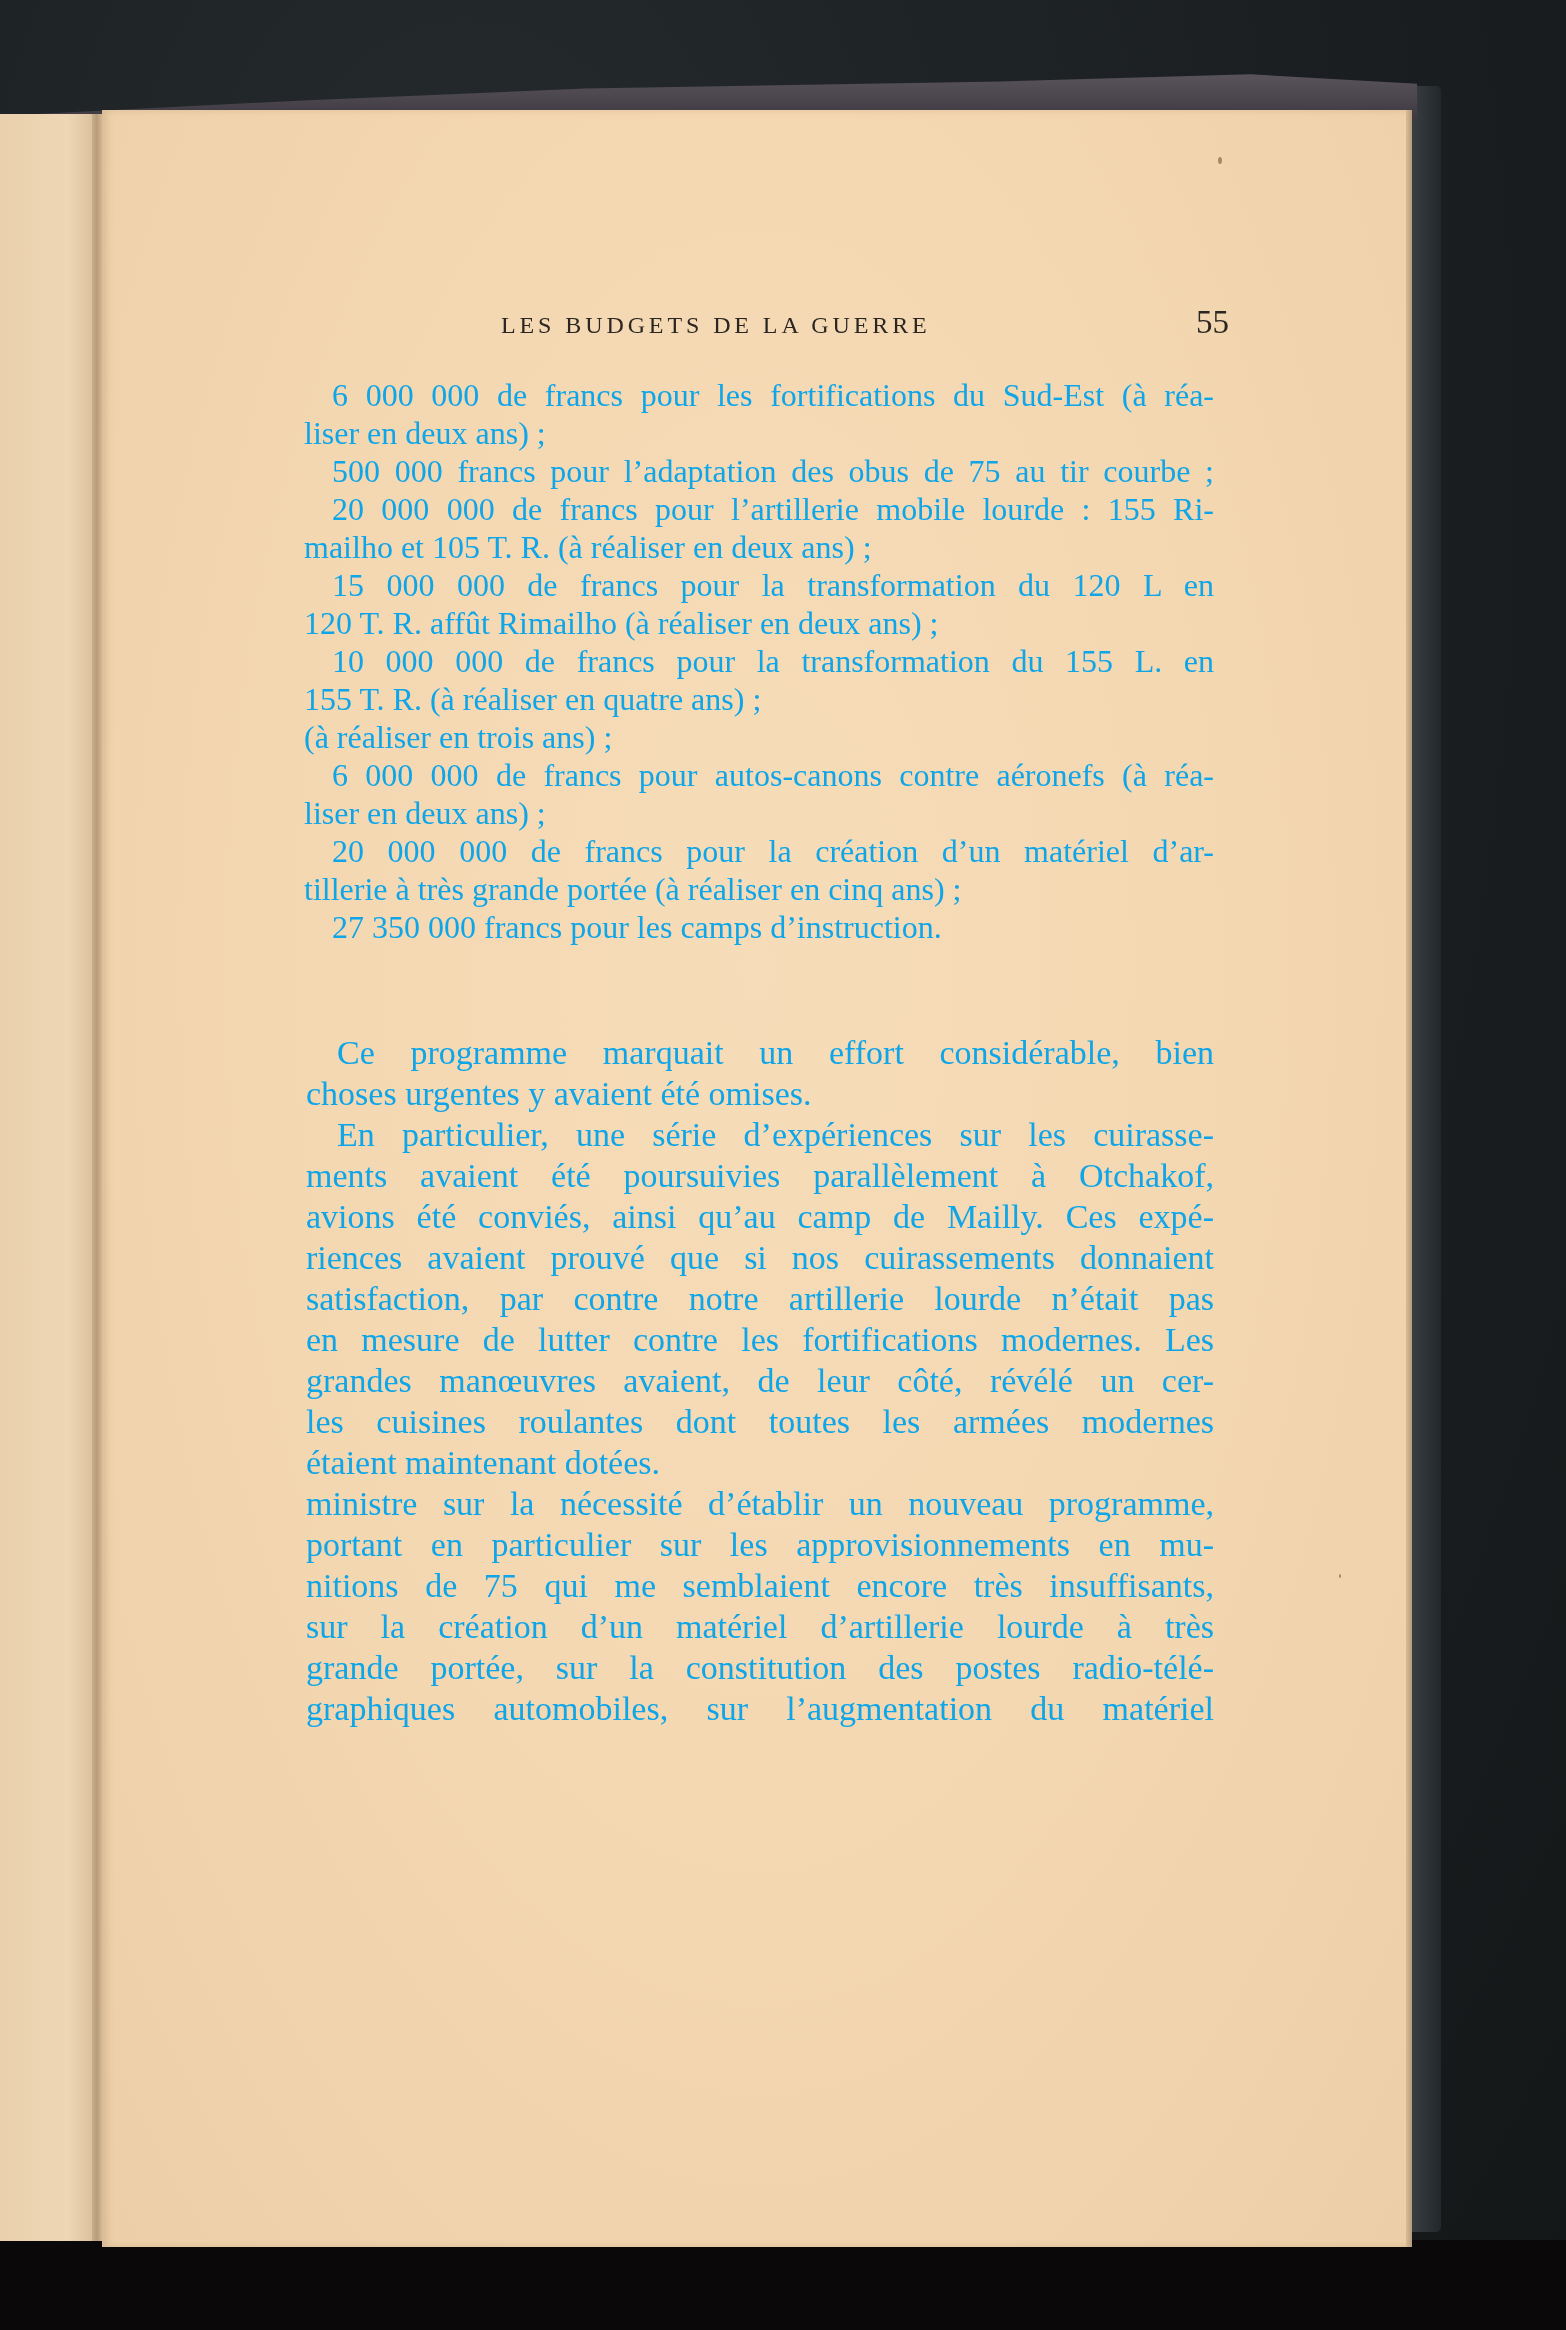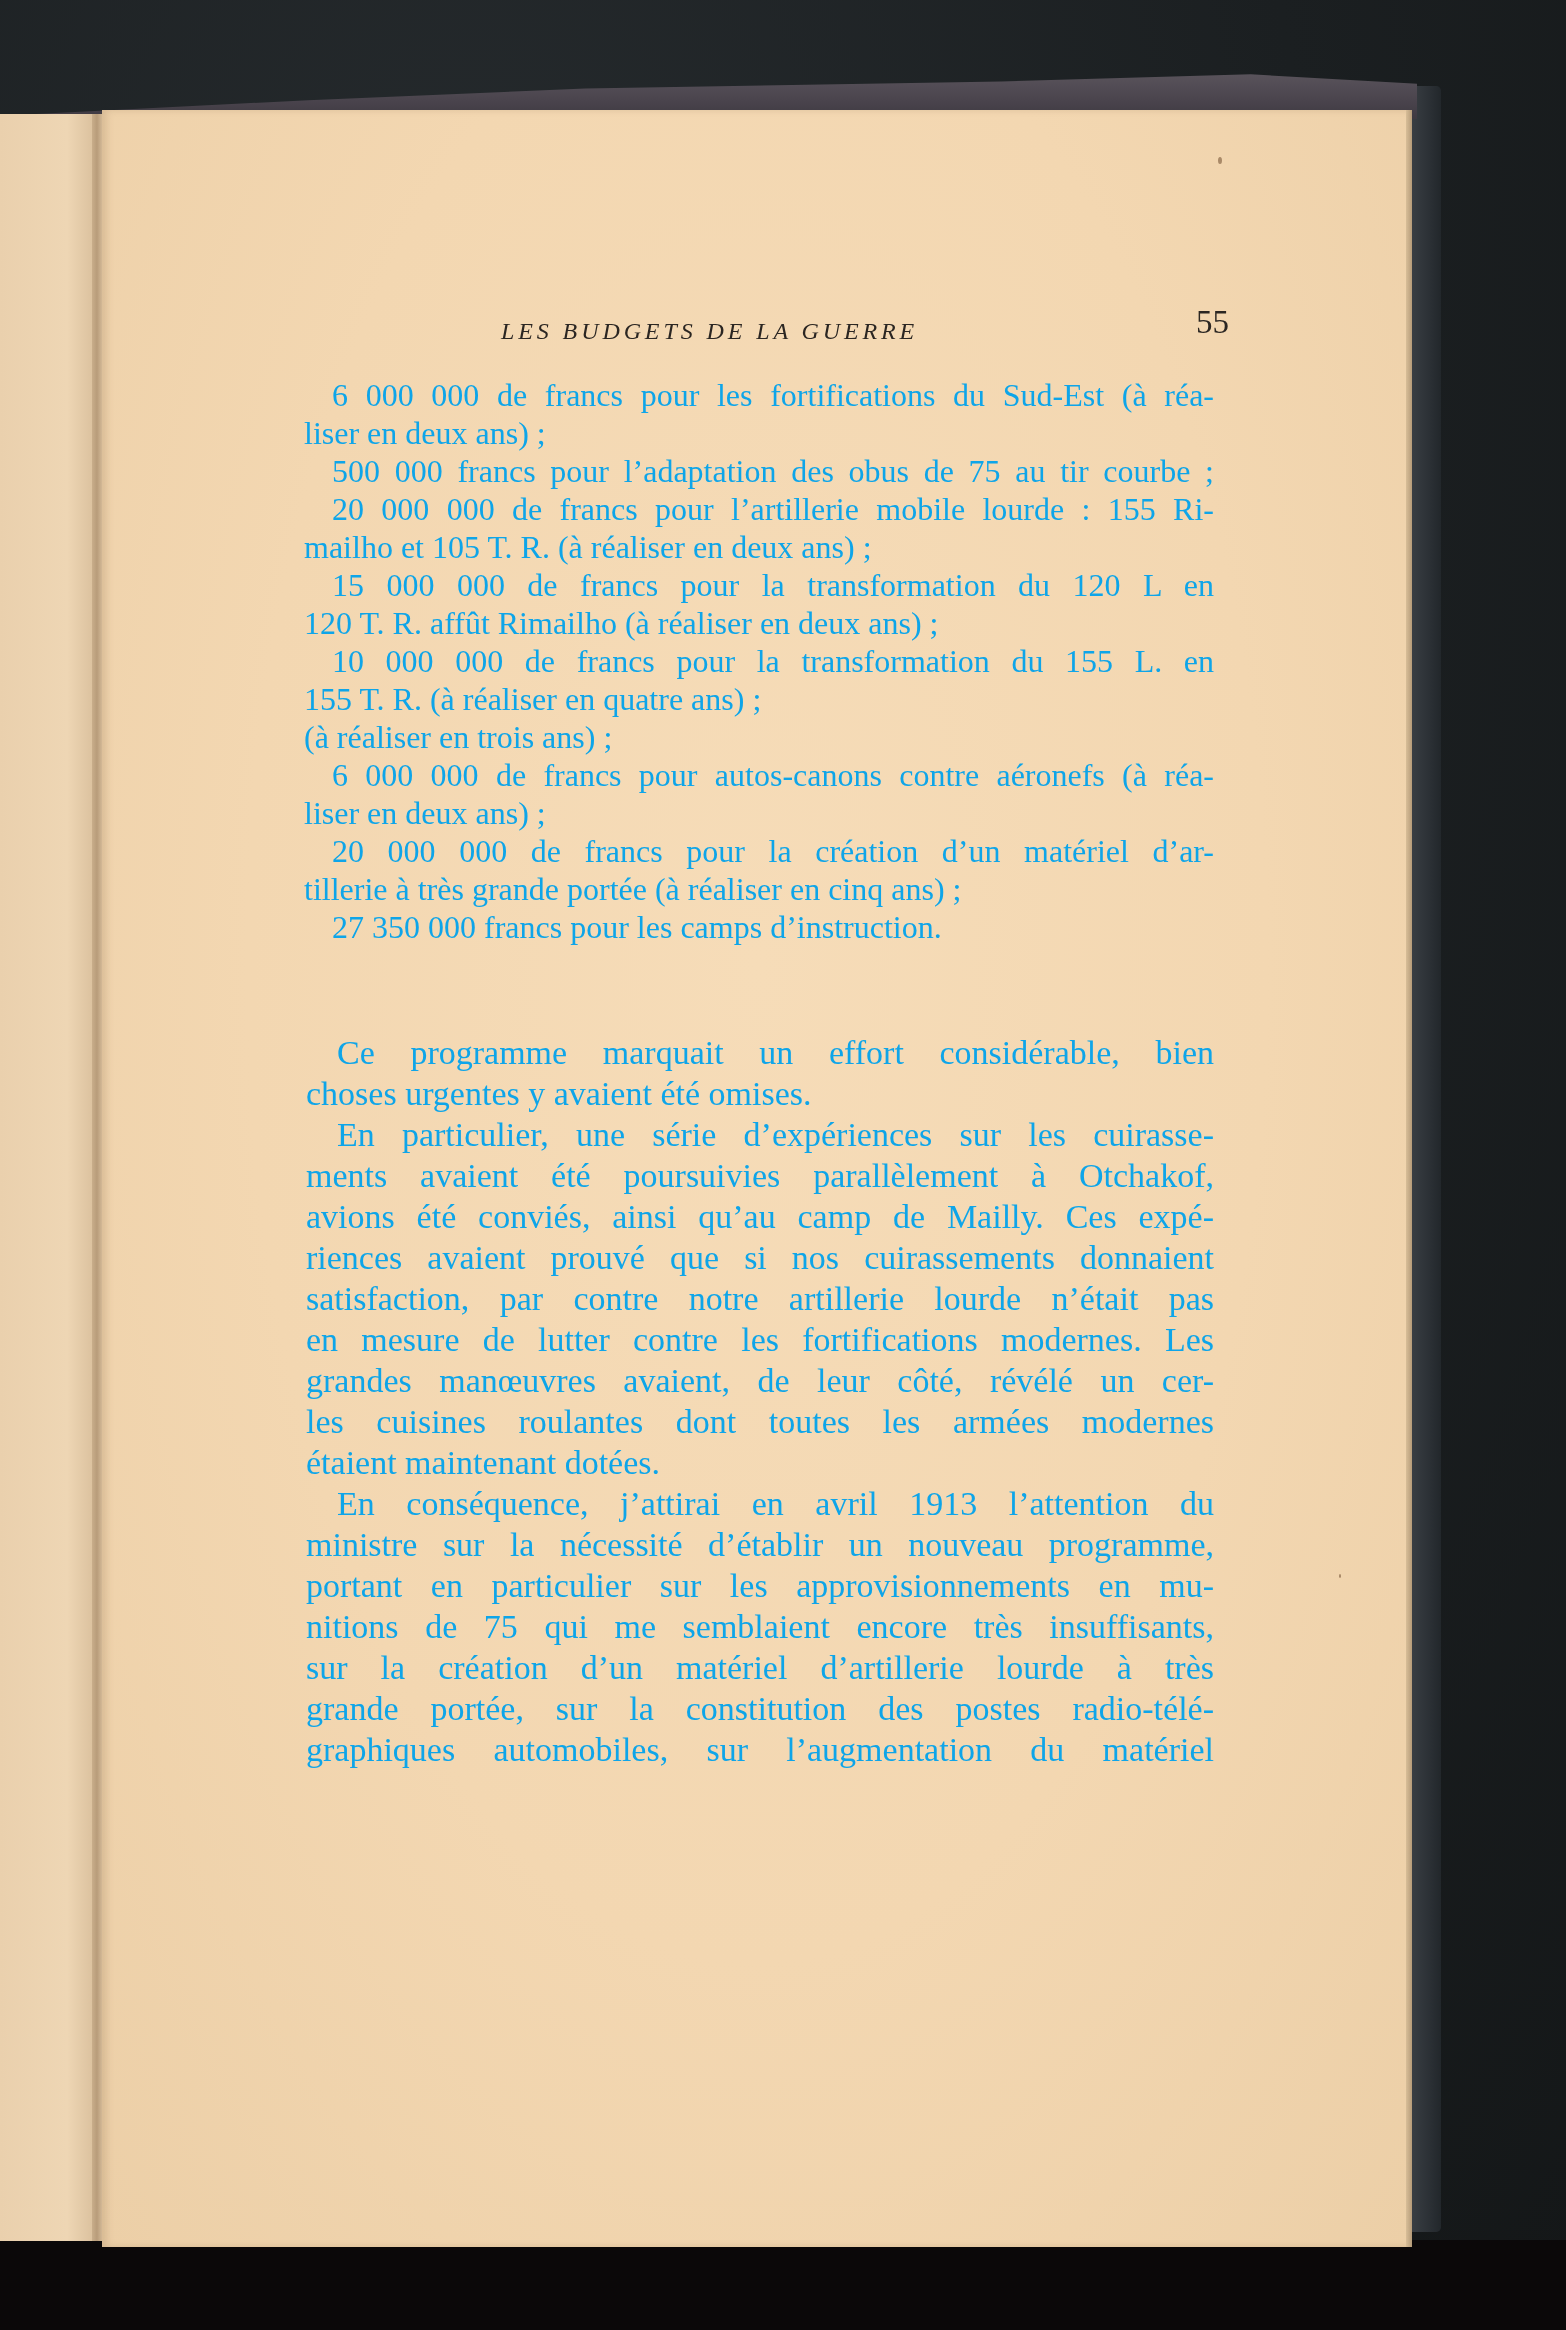--- a/index.html
+++ b/index.html
@@ -87,25 +87,24 @@
     position: absolute;
     left: 501px;
     top: 310px;
     width: 728px;
     height: 34px;
     color: #2b2622;
   }
   .running-title {
     position: absolute;
     left: 0;
-    top: 8px;
+    top: 2px;
     font-size: 24px;
     letter-spacing: 3.9px;
     font-family: "Liberation Serif", serif;
-    font-style: italic;
   }
   .page-number {
     position: absolute;
     right: 0;
     top: -6.3px;
     font-size: 33px;
     font-family: "Liberation Serif", serif;
     text-align: center;
   }
 
@@ -231,21 +230,20 @@
     <span class="line">ments avaient été poursuivies parallèlement à Otchakof,</span>
     <span class="line">avions été conviés, ainsi qu’au camp de Mailly. Ces expé-</span>
     <span class="line">riences avaient prouvé que si nos cuirassements donnaient</span>
     <span class="line">satisfaction, par contre notre artillerie lourde n’était pas</span>
     <span class="line">en mesure de lutter contre les fortifications modernes. Les</span>
     <span class="line">grandes manœuvres avaient, de leur côté, révélé un cer-</span>
     <span class="line">les cuisines roulantes dont toutes les armées modernes</span>
     <span class="line end">étaient maintenant dotées.</span>
   </div>
   <div class="para">
-    <span class="line indent">En conséquence, j’attirai en avril 1913 l’attention du</span>
     <span class="line">ministre sur la nécessité d’établir un nouveau programme,</span>
     <span class="line">portant en particulier sur les approvisionnements en mu-</span>
     <span class="line">nitions de 75 qui me semblaient encore très insuffisants,</span>
     <span class="line">sur la création d’un matériel d’artillerie lourde à très</span>
     <span class="line">grande portée, sur la constitution des postes radio-télé-</span>
     <span class="line">graphiques automobiles, sur l’augmentation du matériel</span>
   </div>
 </section>
 
 

